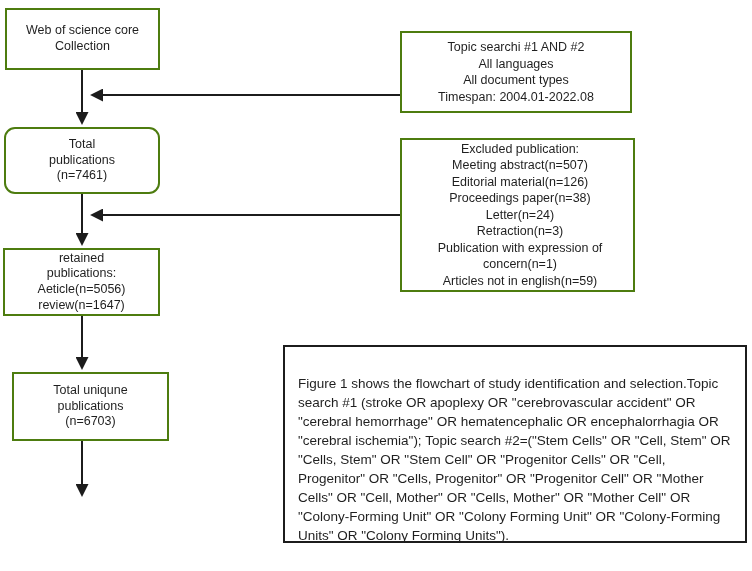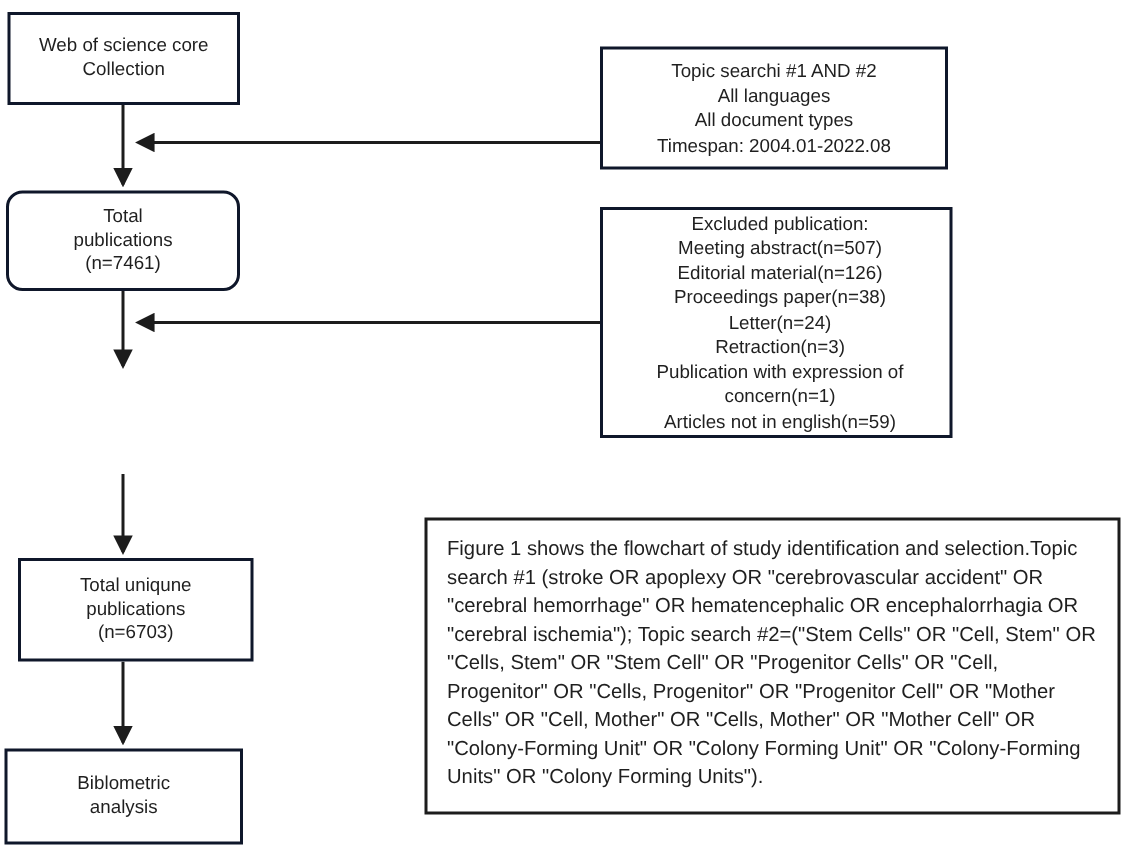--- a/index.html
+++ b/index.html
@@ -12,21 +12,21 @@
     width: 752px;
     height: 571px;
     background: #ffffff;
     font-family: "Liberation Sans", sans-serif;
     color: #1f1f1f;
     overflow: hidden;
   }
   .flow-box {
     position: absolute;
     box-sizing: border-box;
-    border: 2px solid #0f172a;
+    border: 2px solid #4d7c0f;
     background: #ffffff;
     display: flex;
     align-items: center;
     justify-content: center;
     text-align: center;
     white-space: pre-line;
     font-size: 12.5px;
     line-height: 1.26;
     padding: 3px 6px;
   }
@@ -42,21 +42,21 @@
   
   .box-search   { left: 400px; top: 31px;  width: 232px; height: 82px; }
   .box-excluded { left: 400px; top: 138px; width: 235px; height: 154px; padding-left: 11px; }
   
   .box-caption {
     position: absolute;
     left: 283px; top: 345px; width: 464px; height: 198px;
     box-sizing: border-box;
     border: 2px solid #1c1c1c;
     background: #ffffff;
-    padding: 9px 13px;
+    padding: 27px 13px;
     font-size: 13.5px;
     line-height: 19px;
     text-align: left;
     white-space: normal;
   }
   .arrow-layer {
     position: absolute;
     left: 0; top: 0;
     width: 752px; height: 571px;
     pointer-events: none;
@@ -85,27 +85,29 @@
     <line x1="400" y1="215" x2="92" y2="215" marker-end="url(#arw)"></line>
   </svg>
 
   <div class="flow-box box-source">Web of science core
 Collection</div>
 
   <div class="flow-box box-total">Total
 publications
 (n=7461)</div>
 
+  <div class="flow-box box-retained">retained
+publications:
+Aeticle(n=5056)
+review(n=1647)</div>
 
   <div class="flow-box box-unique">Total uniqune
 publications
 (n=6703)</div>
 
-  <div class="flow-box box-analysis">Biblometric
-analysis</div>
 
   <div class="flow-box side box-search">Topic searchi #1 AND #2
 All languages
 All document types
 Timespan: 2004.01-2022.08</div>
 
   <div class="flow-box side box-excluded">Excluded publication:
 Meeting abstract(n=507)
 Editorial material(n=126)
 Proceedings paper(n=38)

